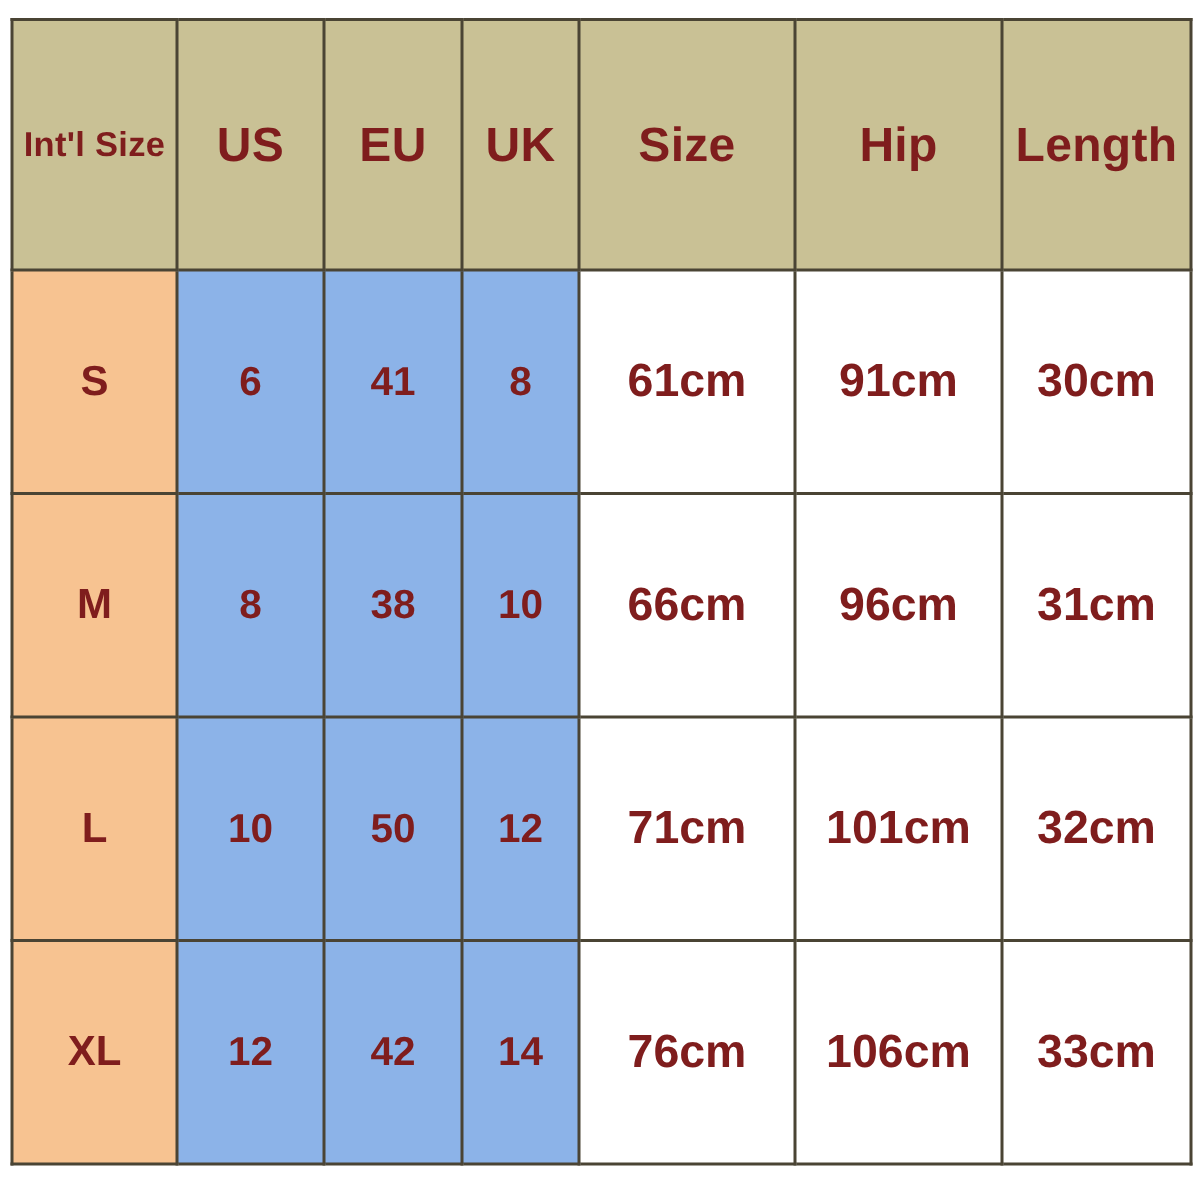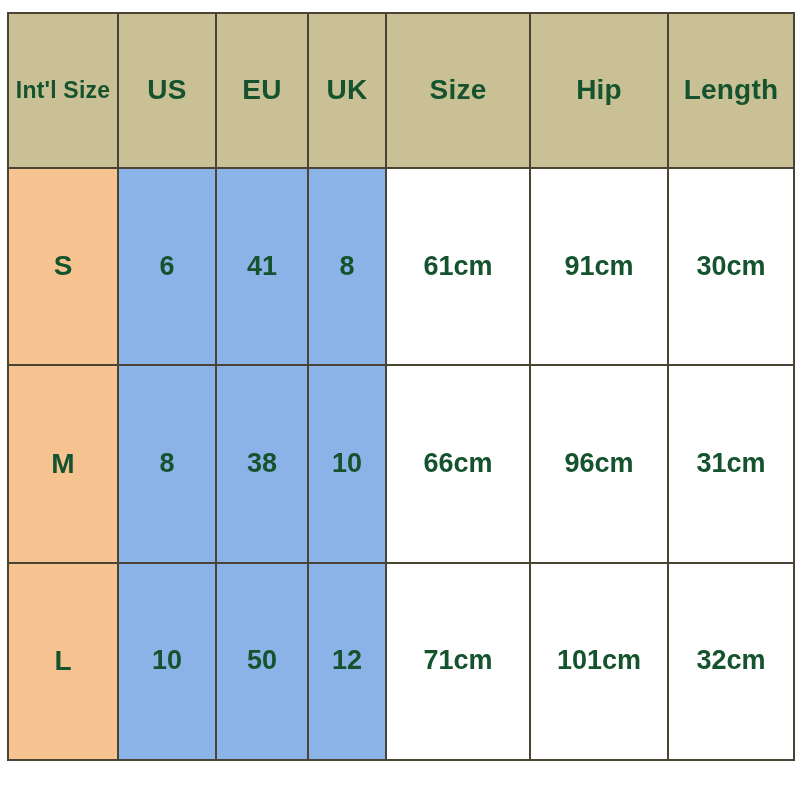--- a/index.html
+++ b/index.html
@@ -35,46 +35,46 @@
   #size-chart col.c-uk     { width: 78px; }
   #size-chart col.c-waist  { width: 144px; }
   #size-chart col.c-hip    { width: 138px; }
   #size-chart col.c-length { width: 126px; }
 
   #size-chart th,
   #size-chart td {
     border: 2px solid #4a4434;
     text-align: center;
     vertical-align: middle;
-    padding: 0;
-    color: #14532d;
+    padding: 6px;
+    color: #7f1d1d;
     font-weight: 700;
     line-height: 1.1;
   }
   thead th {
     height: 153px;
     background: #c9c195;
-    font-size: 28px;
+    font-size: 32px;
     letter-spacing: 0.2px;
   }
   thead th.th-intl {
     font-size: 23px;
   }
   tbody tr { height: 149px; }
   td.cell-size {
     background: #f7c391;
     font-size: 28px;
   }
   td.cell-num {
     background: #8cb3e8;
     font-size: 27px;
   }
   td.cell-meas {
     background: #ffffff;
-    font-size: 27px;
+    font-size: 31px;
   }
 </style>
 </head>
 <body>
 
 <div id="page">
 
   <table id="size-chart">
     <colgroup>
       <col class="c-intl">
@@ -119,16 +119,25 @@
       </tr>
       <tr>
         <td class="cell-size">L</td>
         <td class="cell-num">10</td>
         <td class="cell-num">50</td>
         <td class="cell-num">12</td>
         <td class="cell-meas">71cm</td>
         <td class="cell-meas">101cm</td>
         <td class="cell-meas">32cm</td>
       </tr>
+      <tr>
+        <td class="cell-size">XL</td>
+        <td class="cell-num">12</td>
+        <td class="cell-num">42</td>
+        <td class="cell-num">14</td>
+        <td class="cell-meas">76cm</td>
+        <td class="cell-meas">106cm</td>
+        <td class="cell-meas">33cm</td>
+      </tr>
     </tbody>
   </table>
 
 </div>
 
 </body></html>

